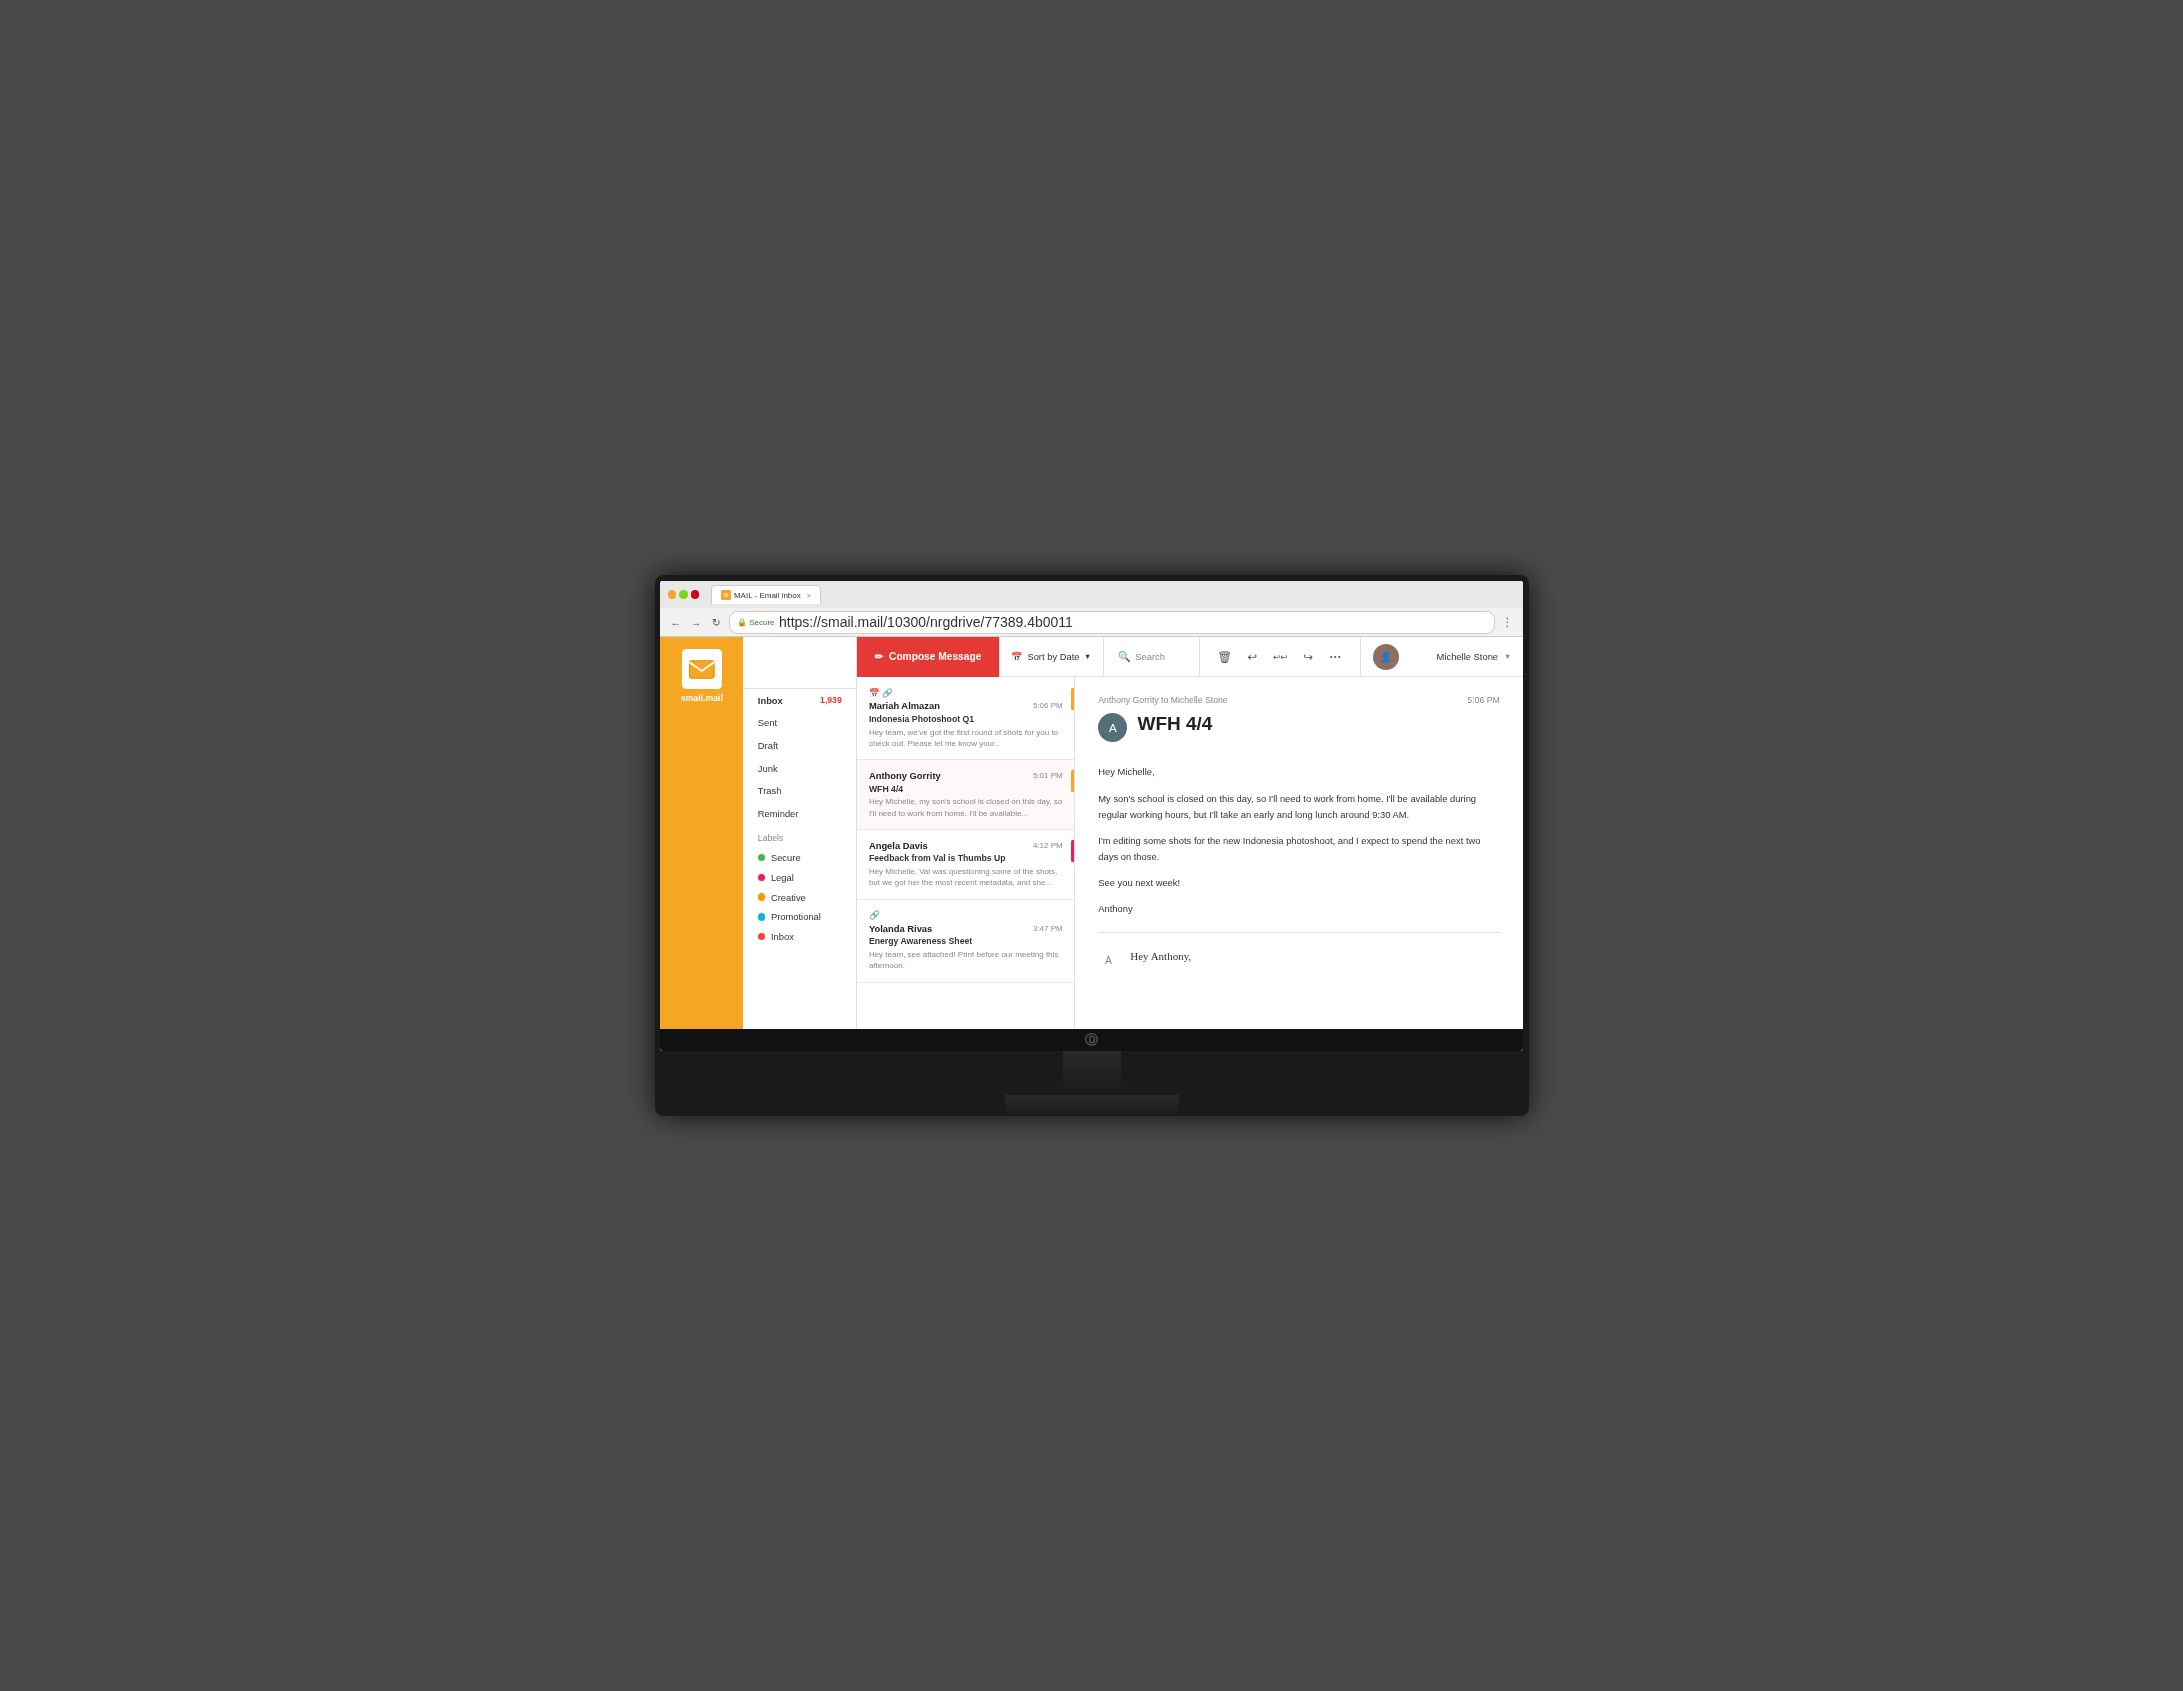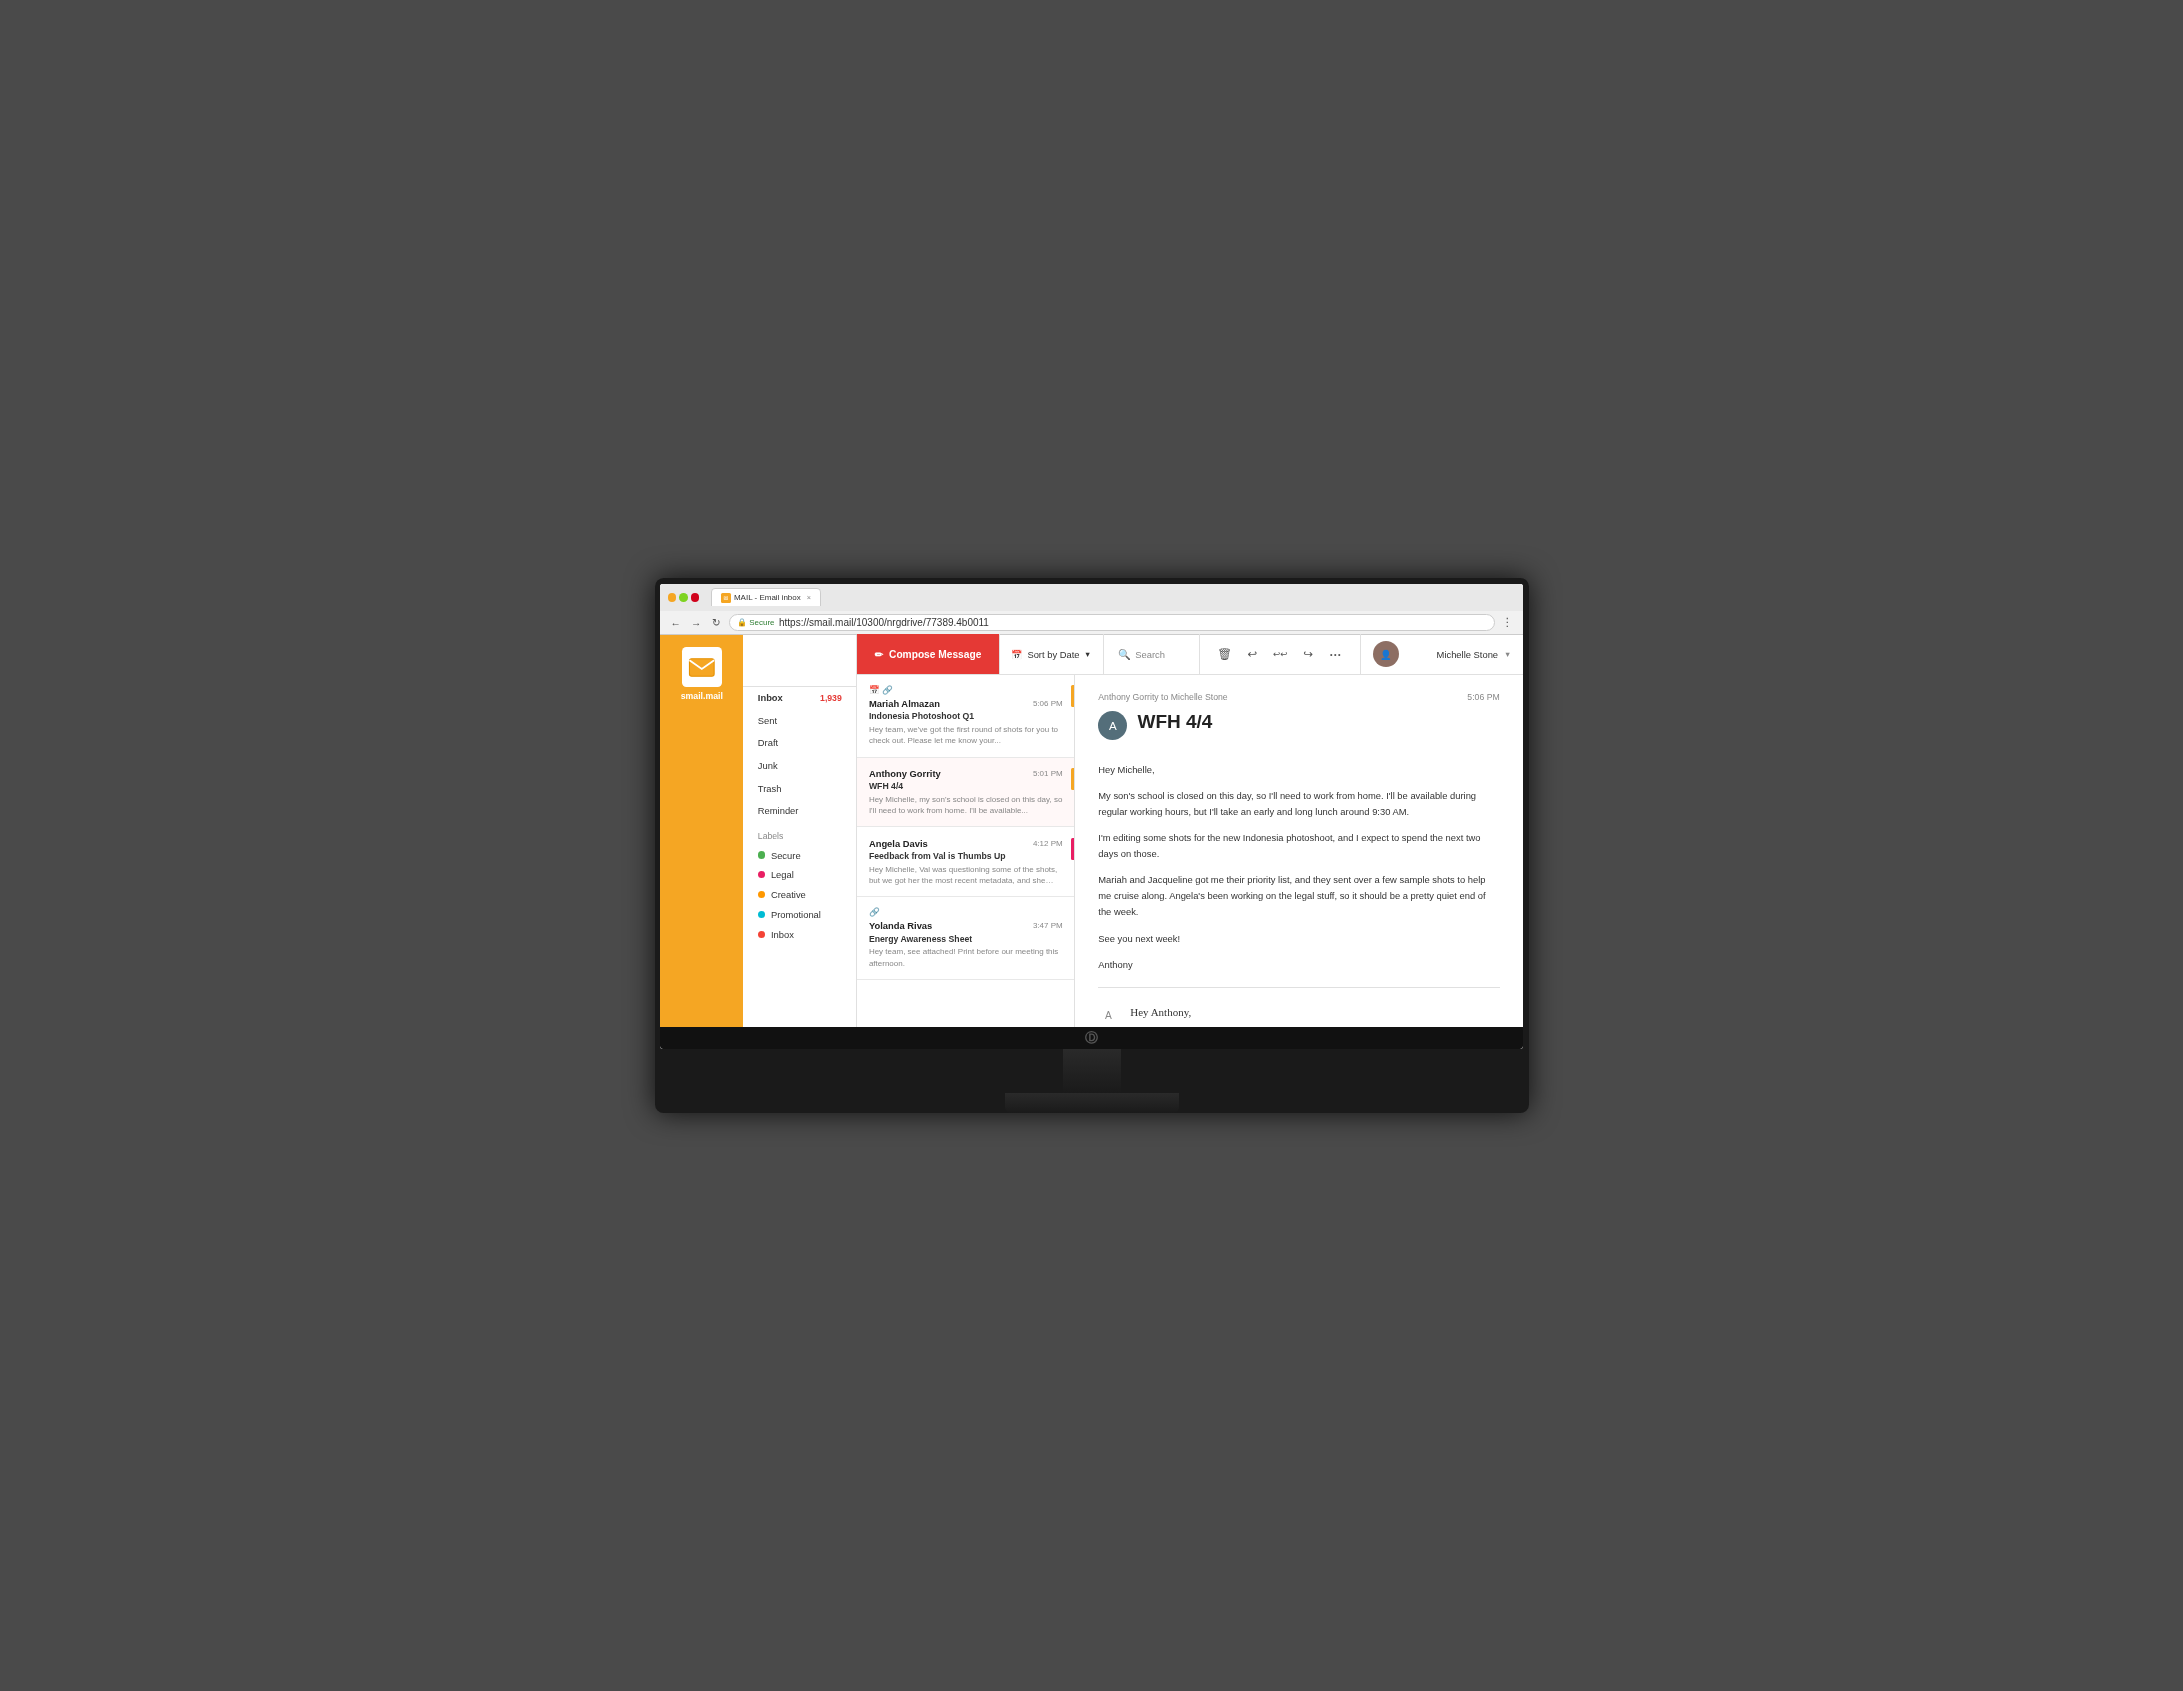--- a/index.html
+++ b/index.html
@@ -122,21 +122,21 @@
     .secure-badge {
       color: #2e7d32;
       font-size: 8px;
       display: flex;
       align-items: center;
       gap: 2.2px;
     }
 
     .address-text {
       color: #333;
-      font-size: 10px;
+      font-size: 14px;
     }
 
     .menu-btn {
       width: 16px; height: 16px;
       background: transparent;
       border: none;
       cursor: pointer;
       color: #555;
       font-size: 11.6px;
     }
@@ -759,21 +759,20 @@
               </div>
               <div>
                 <div class="detail-subject">WFH 4/4</div>
               </div>
             </div>
 
             <div class="detail-body">
               <p>Hey Michelle,</p>
               <p>My son's school is closed on this day, so I'll need to work from home. I'll be available during regular working hours, but I'll take an early and long lunch around 9:30 AM.</p>
               <p>I'm editing some shots for the new Indonesia photoshoot, and I expect to spend the next two days on those.</p>
-              <p>Mariah and Jacqueline got me their priority list, and they sent over a few sample shots to help me cruise along. Angela's been working on the legal stuff, so it should be a pretty quiet end of the week.</p>
               <p>See you next week!</p>
               <p>Anthony</p>
             </div>
 
             <hr class="detail-divider">
 
             <div class="reply-section">
               <div class="reply-icons">
                 <div class="reply-icon">A</div>
 

